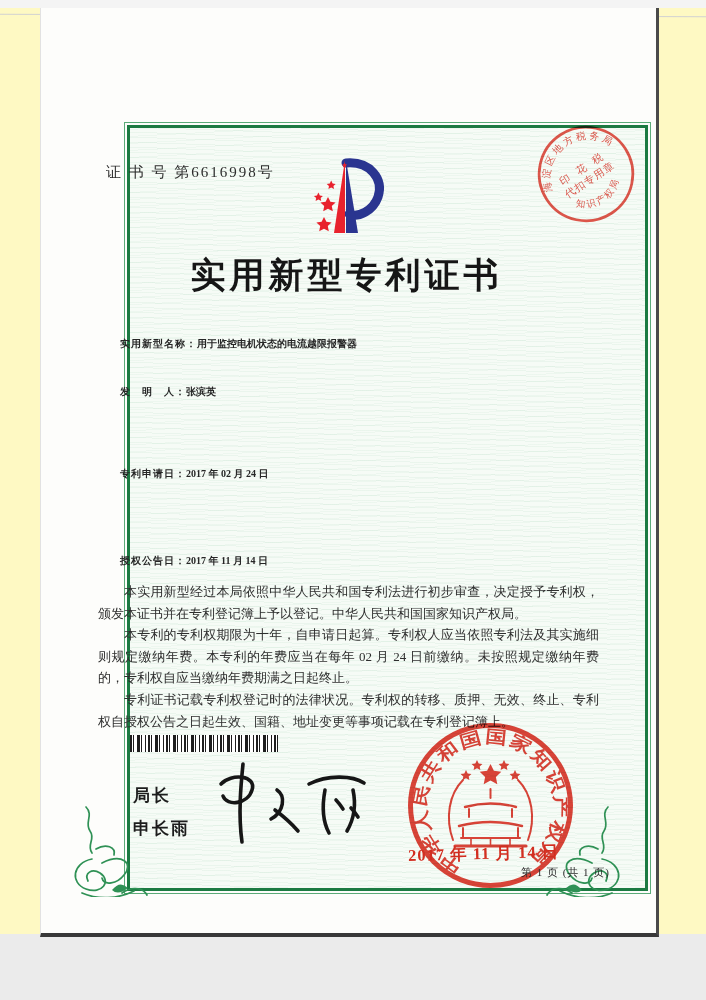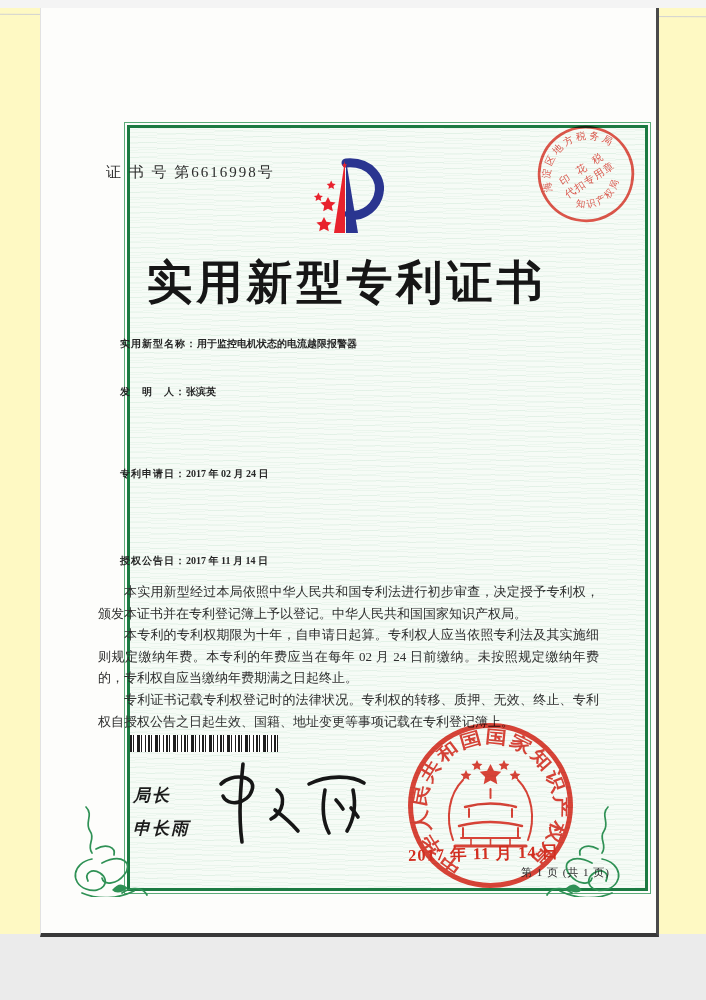--- a/index.html
+++ b/index.html
@@ -17,37 +17,37 @@
     background:
       repeating-linear-gradient(2deg, rgba(130,195,155,.10) 0 1px, rgba(0,0,0,0) 1px 5px),
       repeating-linear-gradient(-3deg, rgba(130,195,155,.08) 0 1px, rgba(0,0,0,0) 1px 7px),
       #f6fbf6;}
 
   .cert-no{position:absolute;left:106px;top:155px;font-size:15px;letter-spacing:2px;color:#2c2c2c;}
 
   .logo{position:absolute;left:300px;top:147px;width:100px;height:86px;}
 
   .doc-title{position:absolute;left:83px;top:244px;width:527px;text-align:center;
-             font-size:46px;font-weight:bold;color:#161616;letter-spacing:4px;}
+             font-size:35px;font-weight:bold;color:#161616;letter-spacing:4px;}
 
   .field{position:absolute;left:120px;font-size:10px;color:#262626;white-space:nowrap;font-weight:bold;}
   .f1{top:329px}.f2{top:377px}.f3{top:420px}.f4{top:459px}.f5{top:506px}.f6{top:546px}
   .field .lbl{letter-spacing:1px;}
 
   .body-text{position:absolute;left:98px;top:573px;width:501px;color:#2e2e2e;}
   .body-text p{margin:0;font-size:13px;line-height:21.6px;text-indent:2em;text-align:justify;}
 
   .barcode{position:absolute;left:130px;top:727px;width:148px;height:17px;
     background:repeating-linear-gradient(90deg,
       #1d1d1d 0 2px,#fff 2px 3px,#1d1d1d 3px 4px,#fff 4px 7px,
       #1d1d1d 7px 10px,#fff 10px 11px,#1d1d1d 11px 12px,#fff 12px 15px,
       #1d1d1d 15px 16px,#fff 16px 18px);}
 
   .director{position:absolute;left:133px;top:776px;font-size:17px;font-weight:600;color:#1d1d1d;
-            font-family:"Liberation Sans","DejaVu Sans",sans-serif;font-style:italic;}
+            font-family:"Liberation Sans","DejaVu Sans",sans-serif;}
   .director div{margin-bottom:10px;letter-spacing:2px;}
 
   .signature{position:absolute;left:205px;top:750px;width:175px;height:92px;}
 
   .seal{position:absolute;left:403px;top:710px;width:175px;height:175px;opacity:.9;mix-blend-mode:multiply;}
   .seal-date{position:absolute;left:408px;top:835px;font-size:16.5px;font-weight:600;color:#d22e20;
              letter-spacing:1px;transform:rotate(-1.5deg);white-space:nowrap;}
 
   .corner-stamp{position:absolute;left:534px;top:114px;width:104px;height:104px;
                 transform:rotate(-33deg);opacity:.85;mix-blend-mode:multiply;}

